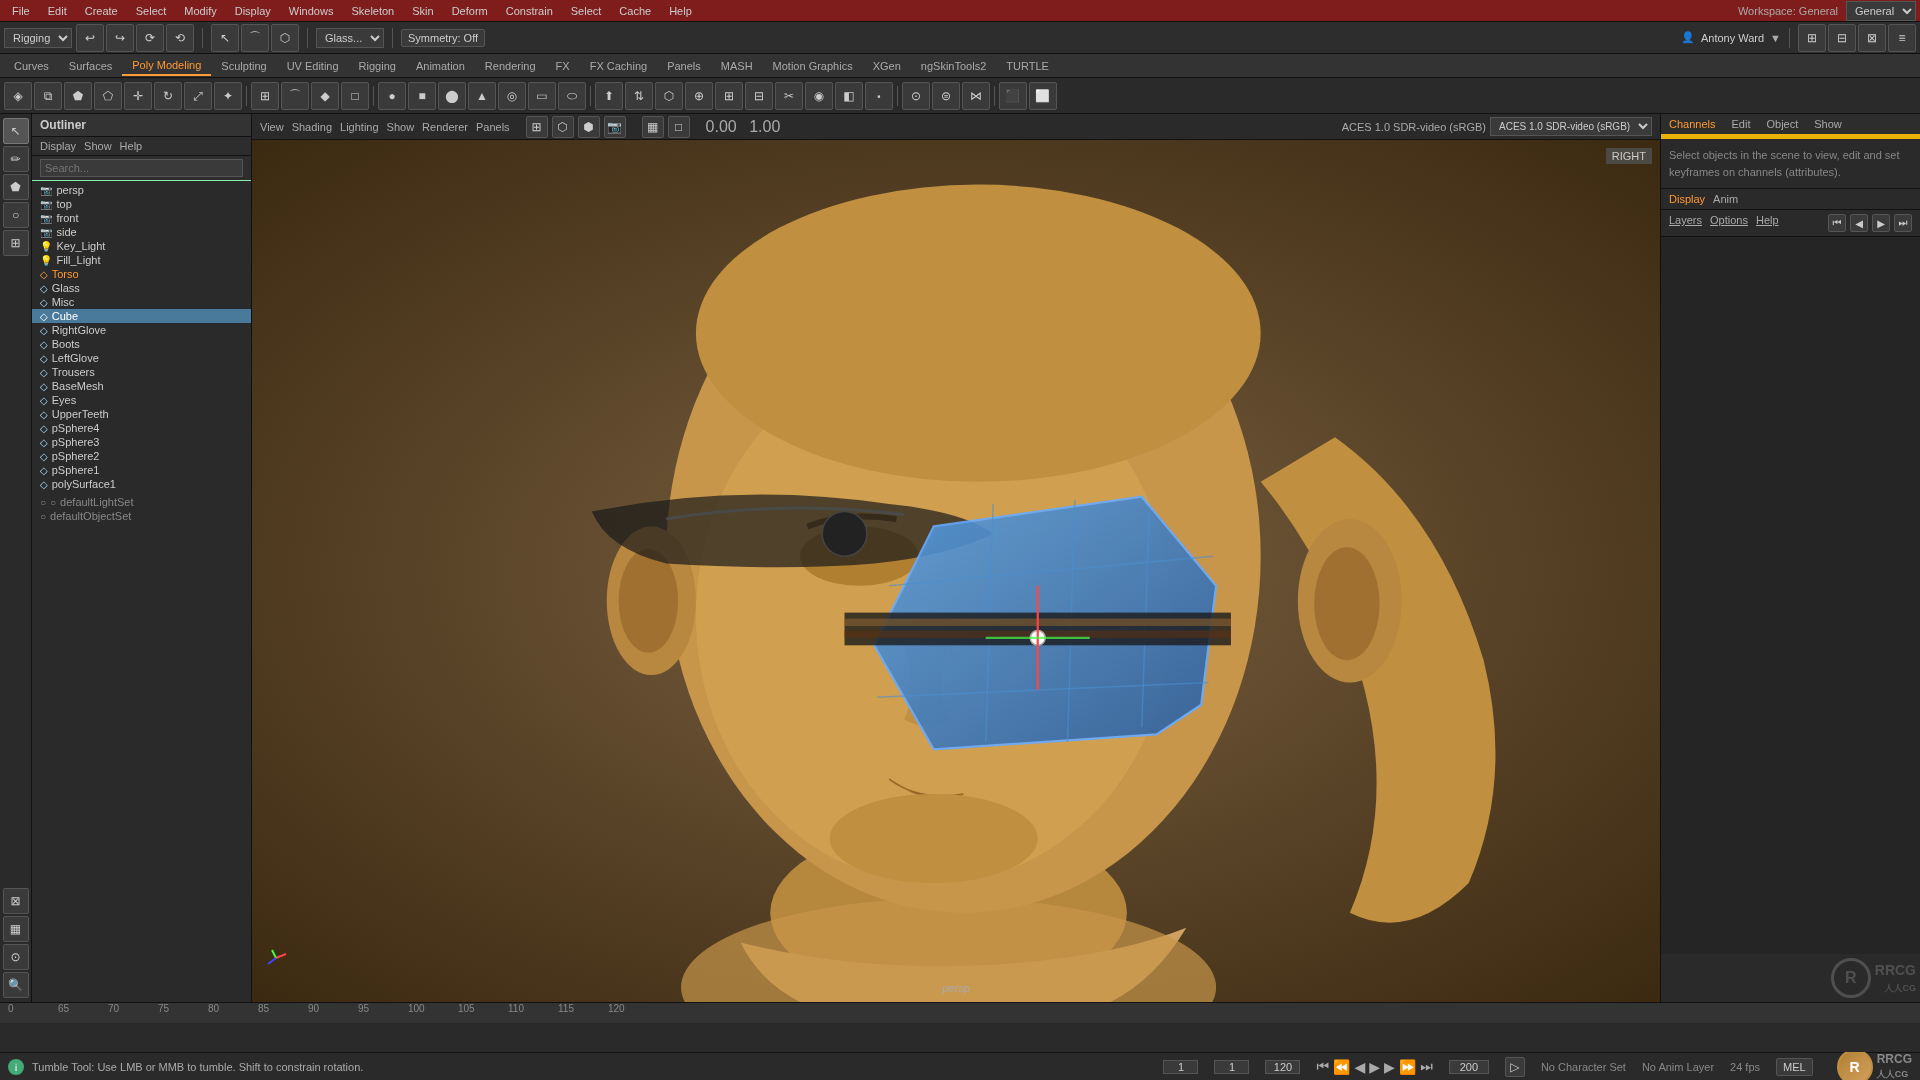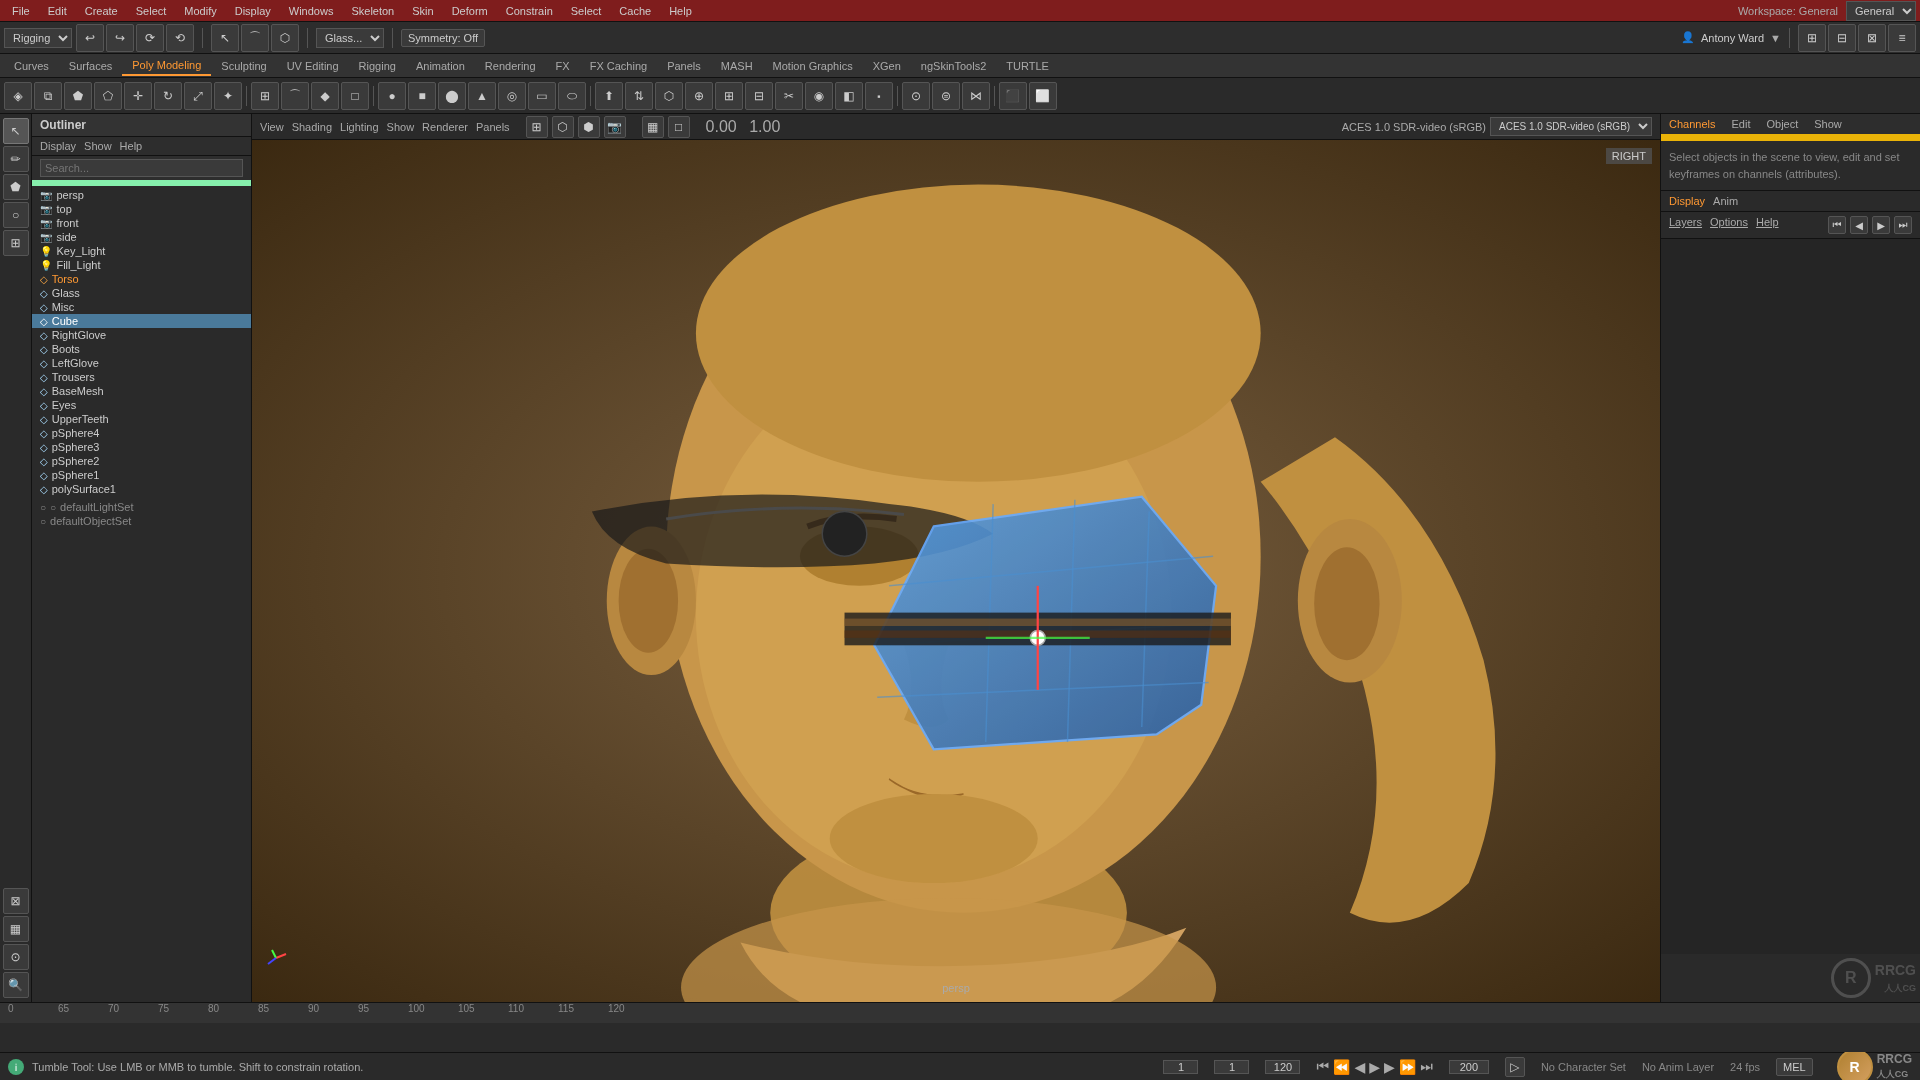--- a/index.html
+++ b/index.html
@@ -52,21 +52,21 @@
     .tool-btn.active { background: #555; border-color: #777; }
 
     
     #outliner-panel {
       width: 220px; background: #2a2a2a; display: flex; flex-direction: column;
       border-right: 1px solid #111;
     }
     #outliner-header { background: #333; padding: 4px 8px; font-size: 12px; color: #ccc; font-weight: bold; border-bottom: 1px solid #111; }
     #outliner-menu { display: flex; gap: 8px; padding: 3px 8px; background: #2d2d2d; border-bottom: 1px solid #111; font-size: 11px; }
     #outliner-menu span { cursor: pointer; color: #aaa; }
-    #outliner-search { padding: 3px 8px; background: #2d2d2d; border-bottom: 6px solid #86efac; }
+    #outliner-search { padding: 3px 8px; background: #2d2d2d; border-bottom: 1px solid #86efac; }
     #outliner-search input { width: 100%; background: #3a3a3a; border: 1px solid #555; color: #ccc; padding: 2px 4px; font-size: 11px; }
     #outliner-list { flex: 1; overflow-y: auto; padding: 2px 0; }
     .outliner-item { display: flex; align-items: center; padding: 1px 8px; cursor: pointer; font-size: 11px; color: #ccc; gap: 4px; }
     .outliner-item.selected { background: #4a7a9b; color: #fff; }
 
     
     #viewport {
       flex: 1; background: #5a4a35; position: relative; overflow: hidden;
     }
     #viewport-header {
@@ -94,21 +94,21 @@
     #right-indicator {
       position: absolute; top: 8px; right: 8px;
       background: rgba(80,80,80,0.8); color: #ccc; font-size: 11px; padding: 2px 6px;
     }
 
     
     #right-panel {
       width: 260px; background: #2a2a2a; display: flex; flex-direction: column;
       border-left: 1px solid #111;
     }
-    #right-panel-header { display: flex; gap: 16px; padding: 4px 8px; background: #2d2d2d; border-bottom: 7px solid #eab308; font-size: 11px; }
+    #right-panel-header { display: flex; gap: 16px; padding: 4px 8px; background: #2d2d2d; border-bottom: 5px solid #eab308; font-size: 11px; }
     .rp-tab { cursor: pointer; color: #aaa; }
     .rp-tab.active { color: #ff9933; }
     #channels-info { padding: 8px; color: #888; font-size: 11px; line-height: 1.5; }
     #display-anim-row { display: flex; gap: 8px; padding: 4px 8px; border-top: 1px solid #111; border-bottom: 1px solid #111; }
     .da-tab { cursor: pointer; color: #aaa; font-size: 11px; }
     .da-tab.active { color: #ff9933; }
     #layers-options-row { display: flex; gap: 8px; padding: 4px 8px; border-bottom: 1px solid #111; font-size: 11px; }
     .lo-tab { cursor: pointer; color: #aaa; text-decoration: underline; }
     #channels-area { flex: 1; background: #252525; }
     #logo-area { padding: 8px; text-align: right; color: #444; font-size: 18px; font-weight: bold; }

